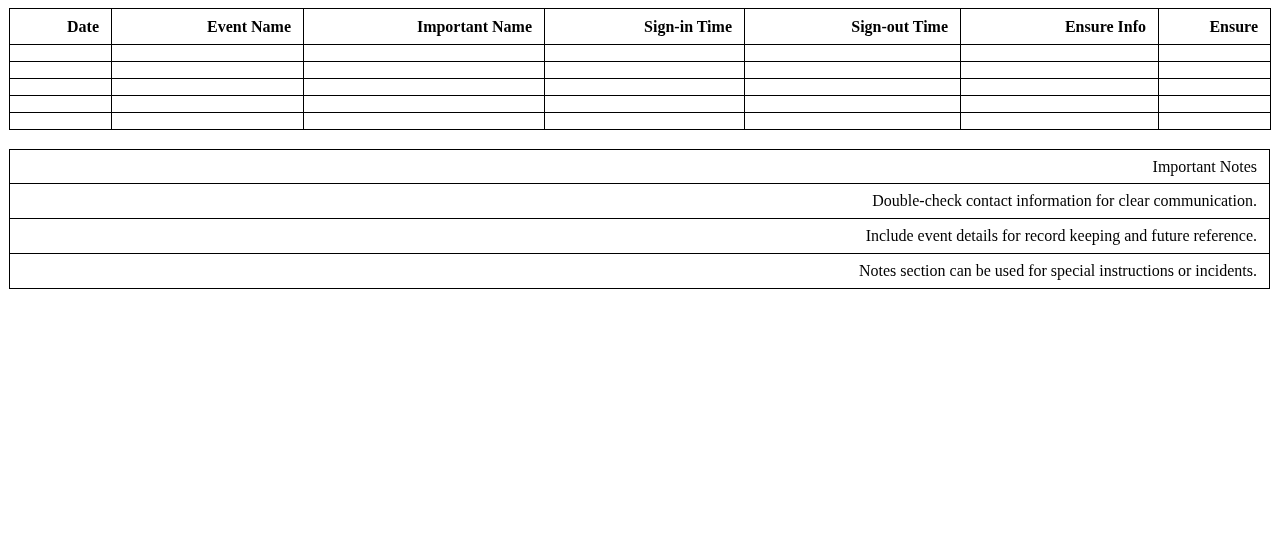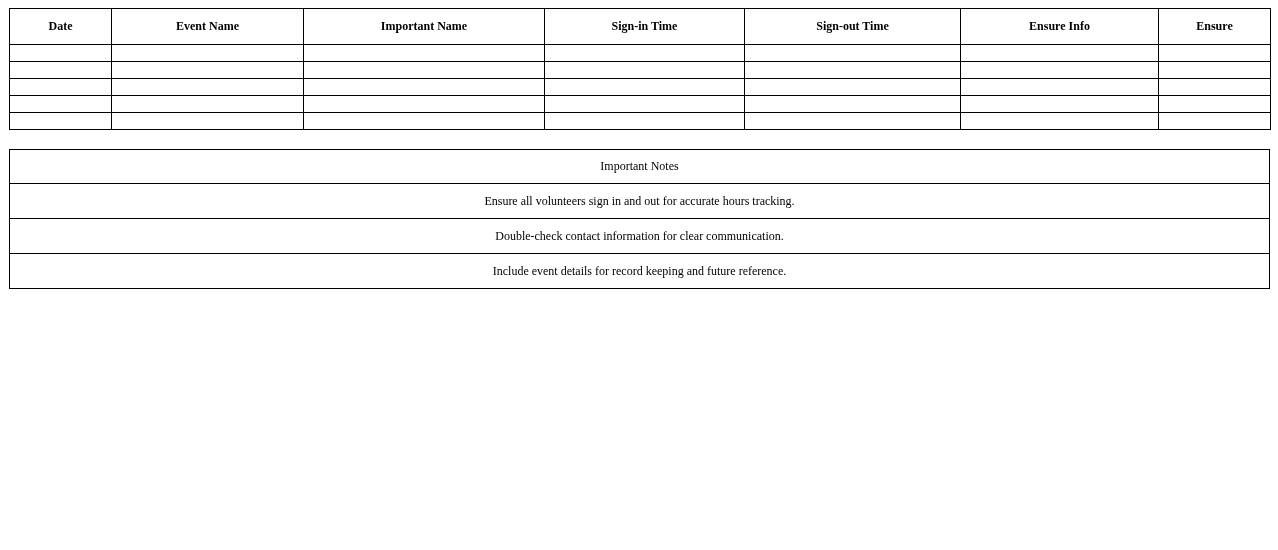--- a/index.html
+++ b/index.html
@@ -19,22 +19,22 @@
   }
   table {
     border-collapse: collapse;
     table-layout: fixed;
     width: 1261px;
   }
   td, th {
     border: 1px solid #000000;
     box-sizing: border-box;
     padding: 0 12px;
-    font-size: 12px;
-    text-align: center;
+    font-size: 16px;
+    text-align: right;
     vertical-align: middle;
     overflow: hidden;
     white-space: nowrap;
   }
   
   .signin-table th {
     height: 36px;
     font-weight: bold;
   }
   .signin-table td.empty-cell {
@@ -138,24 +138,24 @@
   </table>
 
   <table class="notes-table">
     <thead>
       <tr>
         <th>Important Notes</th>
       </tr>
     </thead>
     <tbody>
       <tr>
-        <td>Ensure all volunteers sign in and out for accurate hours tracking.</td>
-      </tr>
-      <tr>
         <td>Double-check contact information for clear communication.</td>
       </tr>
       <tr>
         <td>Include event details for record keeping and future reference.</td>
+      </tr>
+      <tr>
+        <td>Notes section can be used for special instructions or incidents.</td>
       </tr>
     </tbody>
   </table>
 
 </div>
 
 </body></html>

